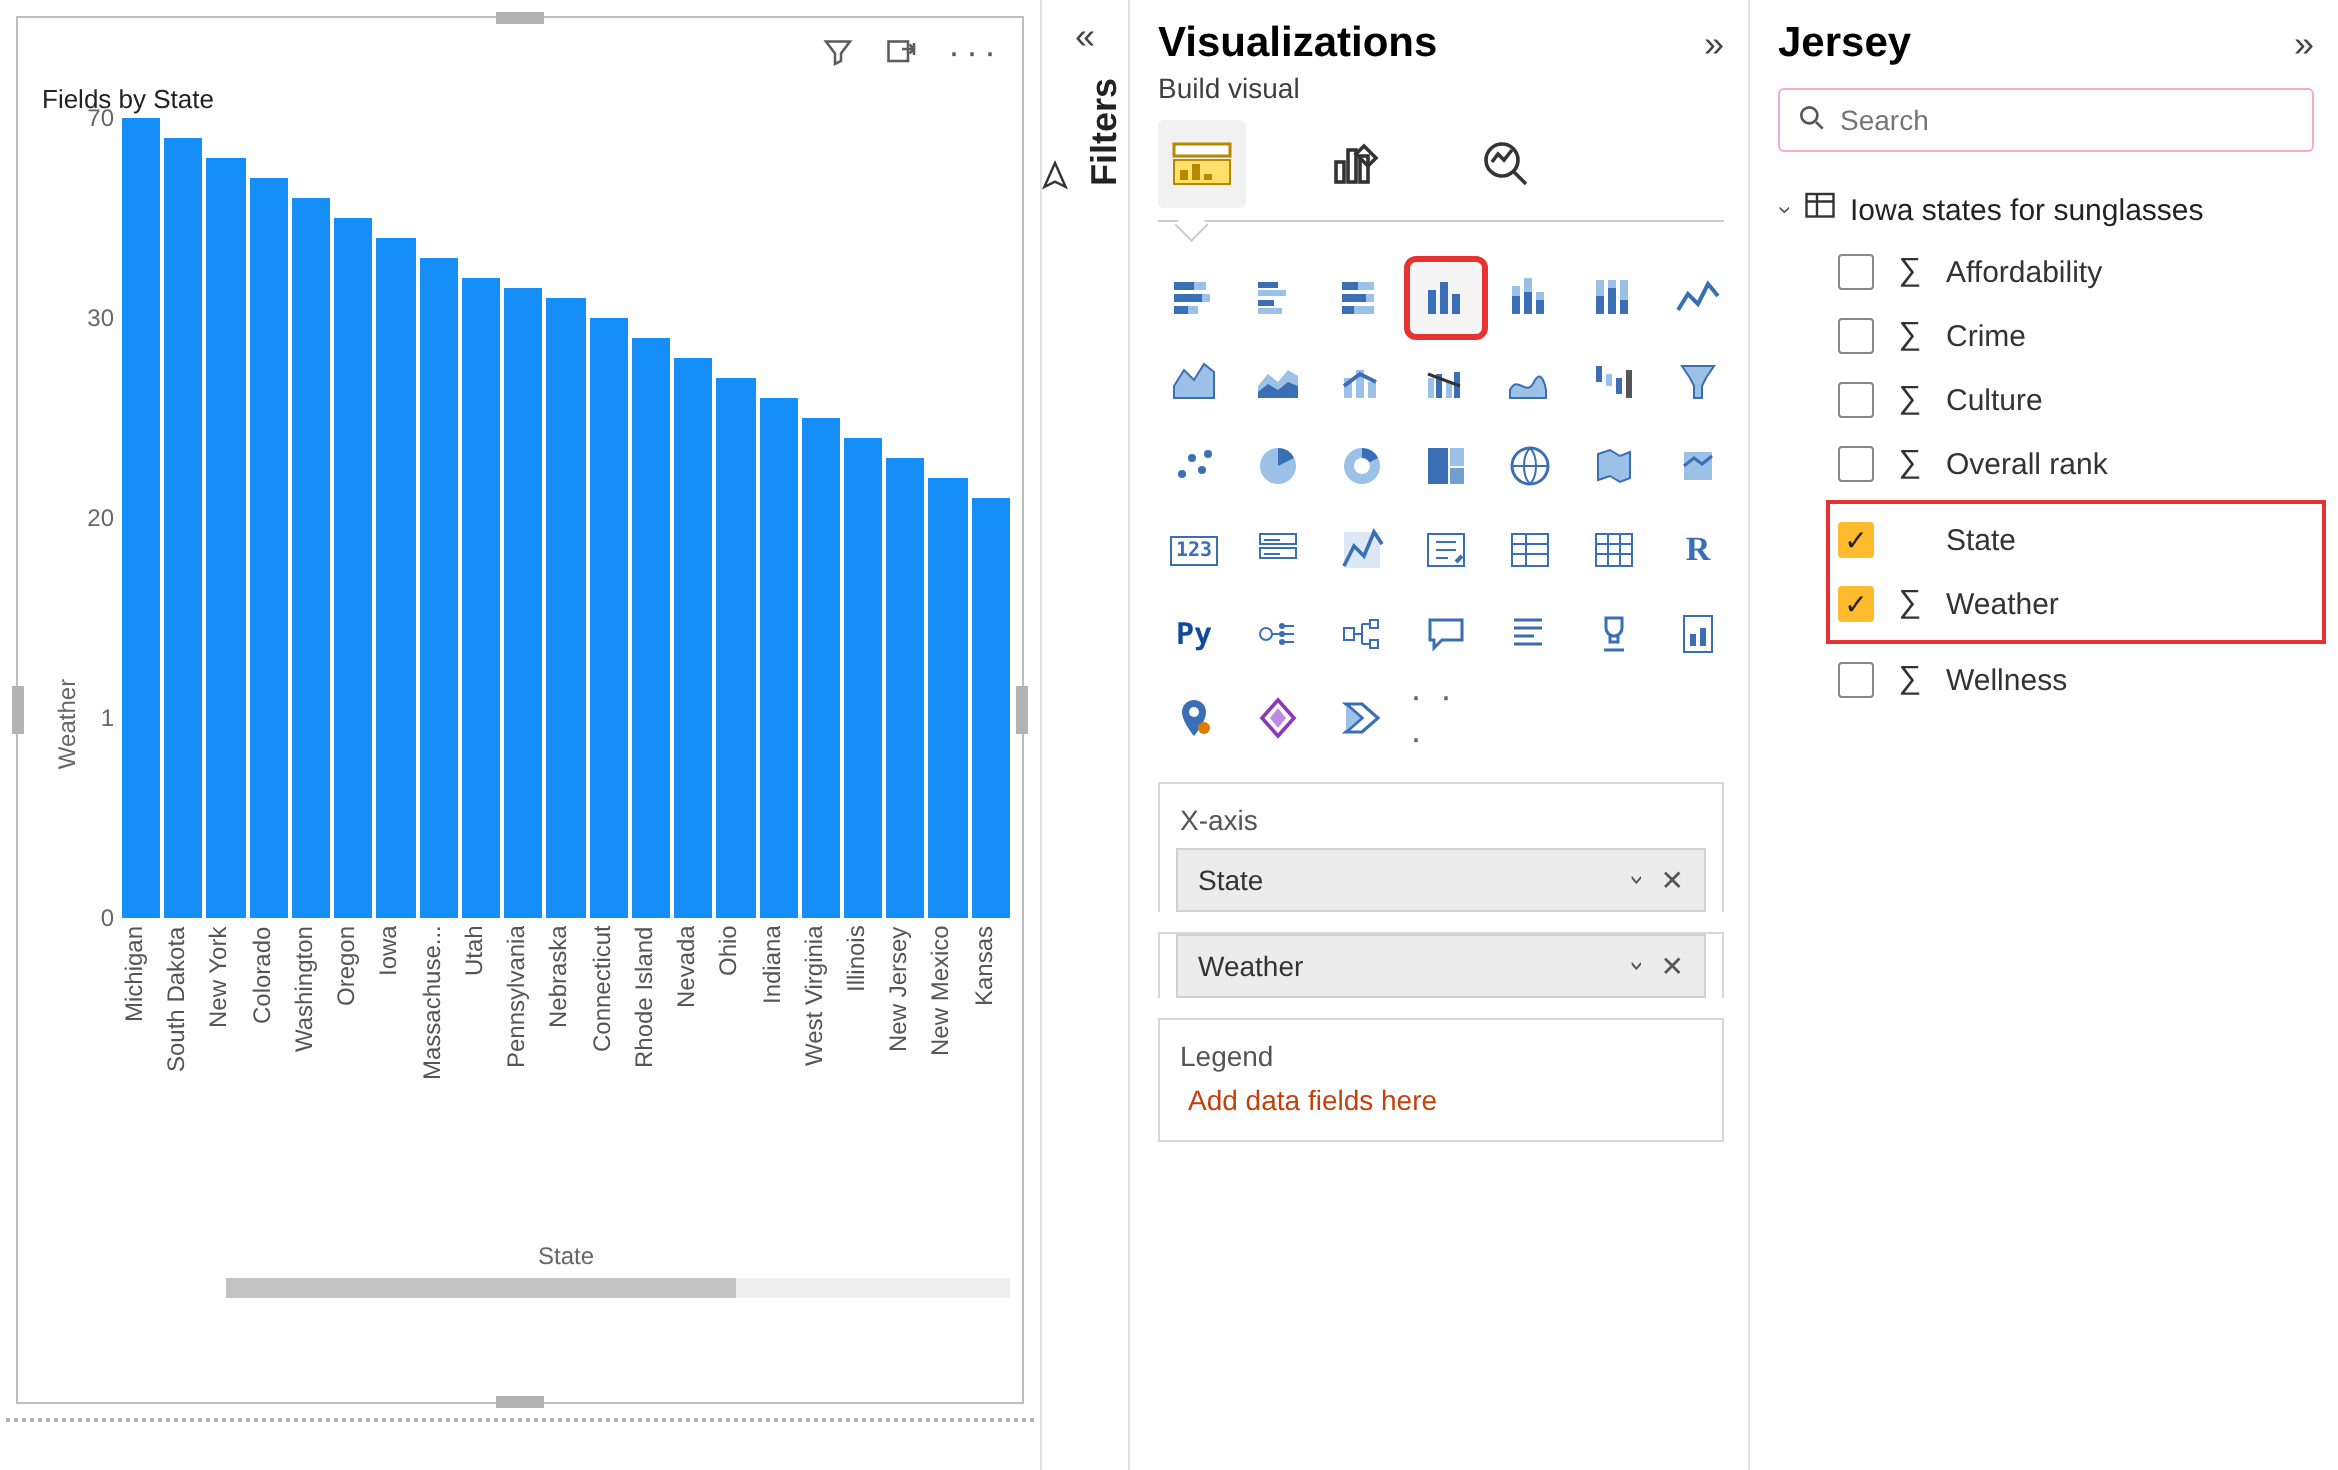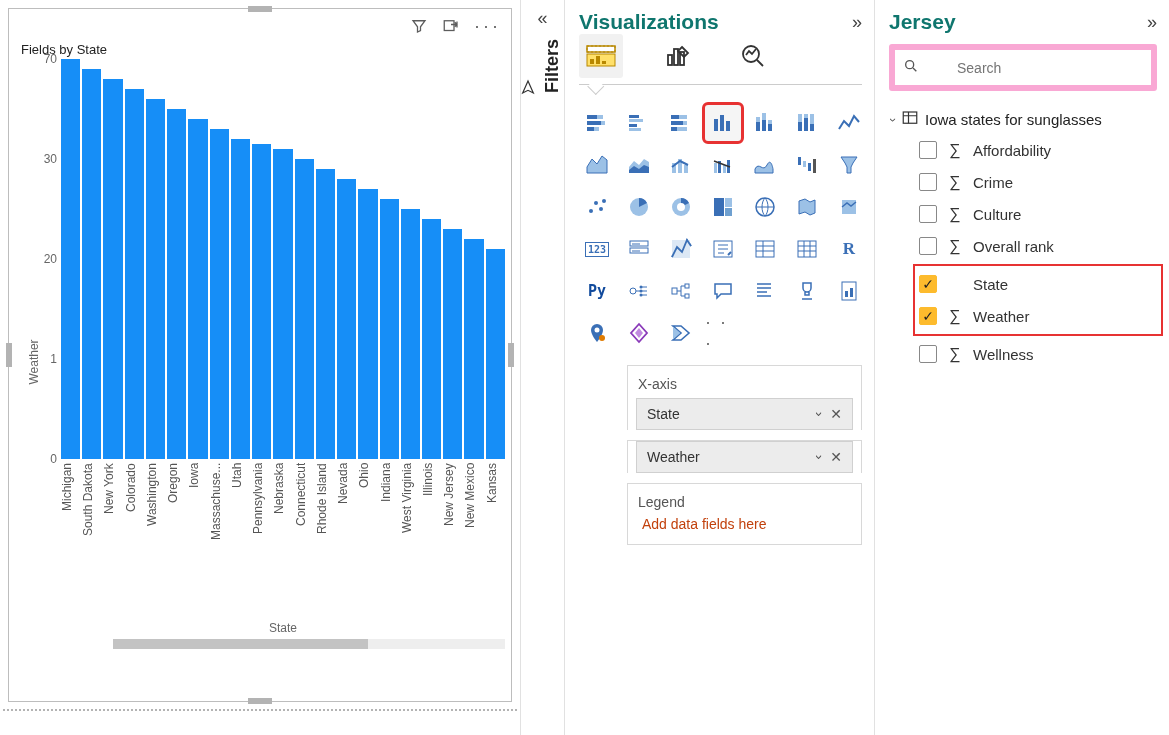--- a/index.html
+++ b/index.html
@@ -44,46 +44,46 @@
 
   
   .filters-pane { flex: 0 0 44px; border-left:1px solid #e1e1e1; padding:8px 0; text-align:center;}
   .filters-pane .collapse{ font-size:18px; color:#444;}
   .filters-label { writing-mode: vertical-rl; font-weight:700; font-size:18px; color:#222; margin-top:10px; display:inline-block; transform: rotate(180deg);}
   .funnel-icon{ display:inline-block; margin-top:8px; transform: rotate(-90deg); font-size:16px; color:#333;}
 
   
   .viz-pane { flex: 0 0 310px; border-left:1px solid #e1e1e1; padding:10px 12px 0 14px; overflow:hidden;}
   .pane-header{ display:flex; justify-content:space-between; align-items:center; }
-  .pane-header h2{ font-size:21px; font-weight:700; color:#0f766e;}
+  .pane-header h2{ font-size:21px; font-weight:700; color:#000000;}
   .pane-header .expand{ font-size:18px; color:#444;}
   .sub-header{ font-size:14px; color:#404040; margin:2px 0 8px;}
   .tab-row{ display:flex; gap:32px; align-items:center; border-bottom:1px solid #ccc; padding-bottom:6px; margin-bottom:10px;}
   .tab-row .tab{ width:44px; height:44px; display:flex; align-items:center; justify-content:center; border-radius:3px;}
   .tab.active{ background:#f1f1f1;}
   .tab-arrow{ display:block; width:12px; height:12px; background:#fff; border-left:1px solid #ccc; border-bottom:1px solid #ccc; transform:rotate(-45deg) translate(3px, -9px); margin-left:15px; margin-top:-6px; margin-bottom:4px;}
 
   .viz-grid{ display:grid; grid-template-columns: repeat(7, 36px); grid-auto-rows:36px; gap:6px; margin-bottom:14px;}
   .viz-item{ display:flex; align-items:center; justify-content:center; border-radius:3px;}
   .viz-item svg{ width:24px; height:24px; }
   .viz-item.highlighted{ outline:3px solid #e73232; outline-offset:0px; background:#f5f5f5;}
   .viz-item.dots{ font-size:18px; color:#666; letter-spacing:2px;}
   .viz-item .py{ font-family:monospace; font-weight:700; font-size:15px; color:#114a9c;}
   .viz-item .r{ font-family:serif; font-weight:700; font-size:17px; color:#3a6fb6;}
   .viz-item .num{ font-family:monospace; font-weight:600; font-size:10px; border:1.5px solid #3a6fb6; padding:1px 2px; color:#3a6fb6;}
 
-  .field-well{ border:1px solid #d8d8d8; border-bottom:none; margin-top:4px;margin-left:48px;}
+  .field-well{ border:1px solid #d8d8d8; border-bottom:none; margin-top:4px;}
   .well-label{ font-size:14px; color:#555; padding:10px 10px 6px;}
   .well-value{ display:flex; align-items:center; justify-content:space-between; background:#ececec; border:1px solid #d0d0d0; margin:0 8px 10px; padding:7px 10px; font-size:14px; color:#333;}
   .well-value .ctrls{ display:flex; gap:10px; color:#555;}
   .well-placeholder{ font-size:14px; color:#c2410c; padding:0 14px 12px;}
 
   
   .fields-pane{ flex: 1 1 auto; border-left:1px solid #e1e1e1; padding:10px 12px 0 14px;}
-  .search-wrap{ display:flex; align-items:center; border:6px solid #f9a8d4; border-radius:3px; height:47px; padding:0 8px; margin:10px 0 14px;gap:32px;}
+  .search-wrap{ display:flex; align-items:center; border:1px solid #f9a8d4; border-radius:3px; height:32px; padding:0 8px; margin:10px 0 14px;}
   .search-wrap input{ border:none; outline:none; font-size:14px; color:#444; flex:1; background:transparent; }
   .search-wrap .mag{ margin-right:6px; color:#555;}
   .table-row{ display:flex; align-items:center; gap:6px; padding:4px 2px; font-size:15px; color:#222;}
   .field-list{ padding-left:30px;}
   .field-row{ display:flex; align-items:center; gap:10px; padding:7px 4px 7px 0; font-size:15px;}
   .field-row .cb{ width:18px; height:18px; border:1px solid #888; border-radius:2px; display:inline-flex; align-items:center; justify-content:center; font-size:14px; }
   .field-row .cb.checked{ background:#fdbb2d; border-color:#fdbb2d; color:#222;}
   .field-row .sigma{ font-size:16px; color:#333; width:16px; display:inline-block; text-align:center;}
   .field-box.highlighted{ border:2px solid #e73232; padding:2px 4px; margin:2px -6px;}
   
@@ -188,20 +188,21 @@
       </svg>
   </span>
   <span class="filters-label">Filters</span>
 </div>
 
 <div class="viz-pane">
   <div class="pane-header">
     <h2>Visualizations</h2>
     <span class="expand">»</span>
   </div>
+  <div class="sub-header">Build visual</div>
 
   <div class="tab-row">
     <div class="tab active">
       <svg width="34" height="34" viewBox="0 0 34 34">
           <rect x="3" y="7" width="28" height="6" fill="#fff" stroke="#b88800" stroke-width="1.5"></rect>
           <rect x="3" y="7" width="28" height="6" fill="none" stroke="#b88800" stroke-dasharray="2 2"></rect>
           <rect x="3" y="15" width="28" height="12" fill="#ffe06a" stroke="#b88800"></rect>
           <rect x="6" y="20" width="4" height="5" fill="#b88800"></rect>
           <rect x="12" y="17" width="4" height="8" fill="#b88800"></rect>
           <rect x="18" y="22" width="4" height="3" fill="#b88800"></rect>

